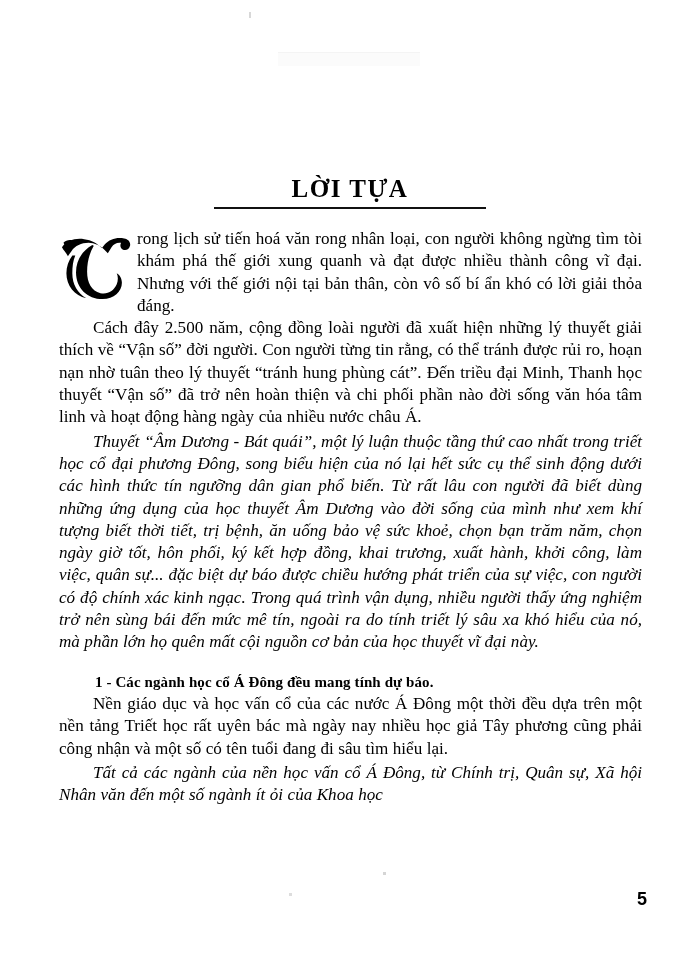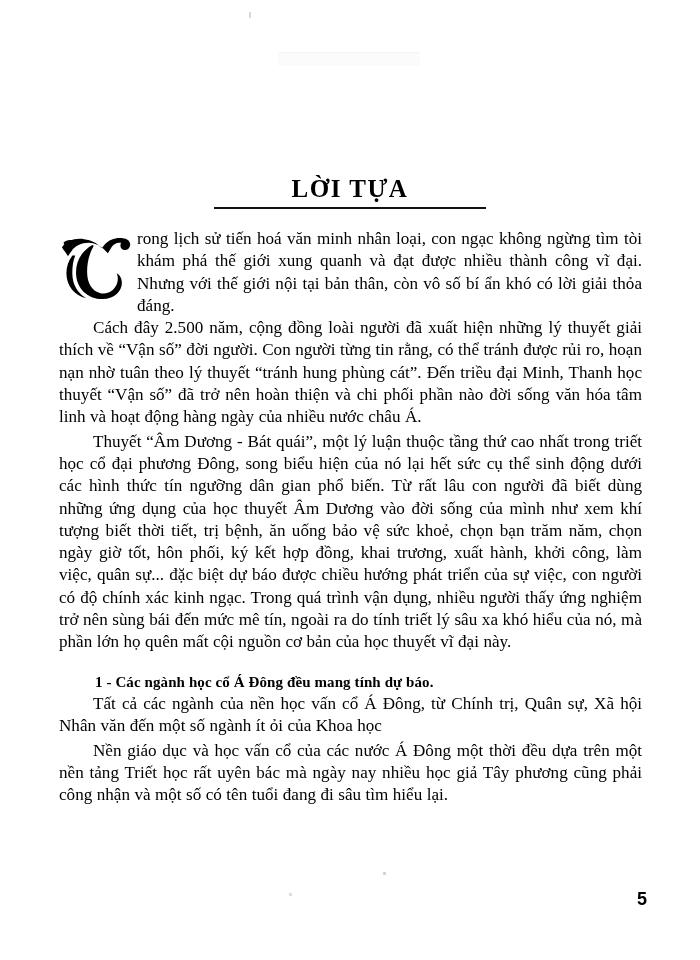--- a/index.html
+++ b/index.html
@@ -117,20 +117,21 @@
     font-size: 17.1px;
     line-height: 22.3px;
     text-align: justify;
     text-justify: inter-word;
     text-indent: 34px;
     hyphens: none;
     word-spacing: 0.2px;
   }
   p.para + p.para {
     margin-top: 2px;
+    font-style: italic;
   }
 
   
   .dropcap-wrap {
     position: relative;
   }
   .dropcap {
     float: left;
     width: 74px;
     height: 74px;
@@ -221,30 +222,30 @@
             <path d="M52,30 C48,39 46,48 46,57 C46,69 50,77 58,79
                      C52,72 50,64 50,55 C50,46 51,38 54,30 Z" fill="#ffffff"></path>
 
             <path d="M18,33 C13,40 10,48 10,57 C10,74 21,87 37,91
                      C25,84 18,72 18,57 C18,48 19,40 22,33 Z"></path>
 
             <path d="M6,16 C10,12 16,11 20,14 C16,16 12,19 10,23 Z"></path>
           </g>
         </svg>
       </span>
-      <p class="para first">rong lịch sử tiến hoá văn minh nhân loại, con ngạc không ngừng tìm tòi khám phá thế giới xung quanh và đạt được nhiều thành công vĩ đại. Nhưng với thế giới nội tại bản thân, còn vô số bí ẩn khó có lời giải thỏa đáng.</p>
+      <p class="para first">rong lịch sử tiến hoá văn rong nhân loại, con người không ngừng tìm tòi khám phá thế giới xung quanh và đạt được nhiều thành công vĩ đại. Nhưng với thế giới nội tại bản thân, còn vô số bí ẩn khó có lời giải thỏa đáng.</p>
     </div>
 
     <p class="para">Cách đây 2.500 năm, cộng đồng loài người đã xuất hiện những lý thuyết giải thích về “Vận số” đời người. Con người từng tin rằng, có thể tránh được rủi ro, hoạn nạn nhờ tuân theo lý thuyết “tránh hung phùng cát”. Đến triều đại Minh, Thanh học thuyết “Vận số” đã trở nên hoàn thiện và chi phối phần nào đời sống văn hóa tâm linh và hoạt động hàng ngày của nhiều nước châu Á.</p>
 
     <p class="para">Thuyết “Âm Dương - Bát quái”, một lý luận thuộc tầng thứ cao nhất trong triết học cổ đại phương Đông, song biểu hiện của nó lại hết sức cụ thể sinh động dưới các hình thức tín ngưỡng dân gian phổ biến. Từ rất lâu con người đã biết dùng những ứng dụng của học thuyết Âm Dương vào đời sống của mình như xem khí tượng biết thời tiết, trị bệnh, ăn uống bảo vệ sức khoẻ, chọn bạn trăm năm, chọn ngày giờ tốt, hôn phối, ký kết hợp đồng, khai trương, xuất hành, khởi công, làm việc, quân sự... đặc biệt dự báo được chiều hướng phát triển của sự việc, con người có độ chính xác kinh ngạc. Trong quá trình vận dụng, nhiều người thấy ứng nghiệm trở nên sùng bái đến mức mê tín, ngoài ra do tính triết lý sâu xa khó hiểu của nó, mà phần lớn họ quên mất cội nguồn cơ bản của học thuyết vĩ đại này.</p>
 
     <p class="section-heading">1 - Các ngành học cổ Á Đông đều mang tính dự báo.</p>
 
+    <p class="para after-heading">Nền giáo dục và học vấn cổ của các nước Á Đông  một thời đều dựa trên một nền tảng Triết học rất uyên bác mà ngày nay nhiều học giả Tây phương cũng phải công nhận và một số có tên tuổi đang đi sâu tìm hiểu lại.</p>
+
     <p class="para gap-before">Tất cả các ngành của nền học vấn cổ Á Đông, từ Chính trị, Quân sự, Xã hội Nhân văn đến một số ngành ít ỏi của Khoa học</p>
 
-    <p class="para after-heading">Nền giáo dục và học vấn cổ của các nước Á Đông  một thời đều dựa trên một nền tảng Triết học rất uyên bác mà ngày nay nhiều học giả Tây phương cũng phải công nhận và một số có tên tuổi đang đi sâu tìm hiểu lại.</p>
-
   </div>
 
   <div class="page-number">5</div>
 
 </div>
 
 </body></html>

